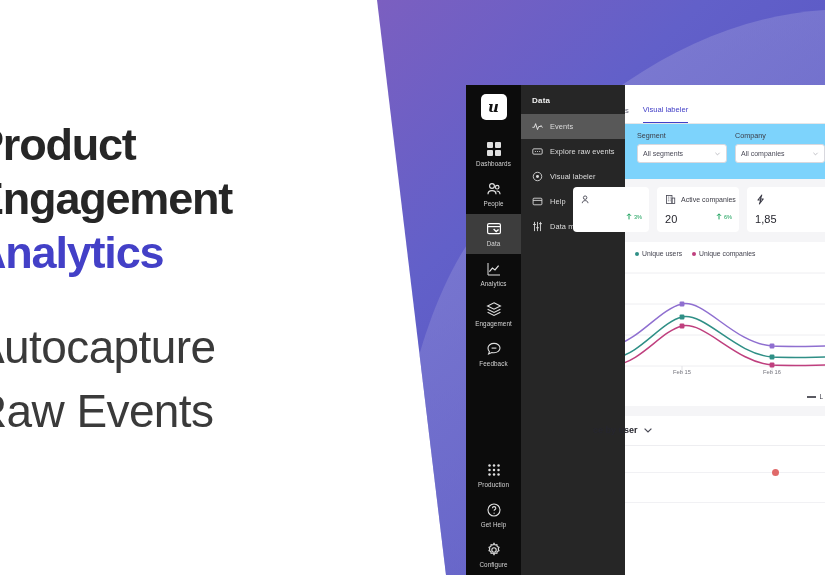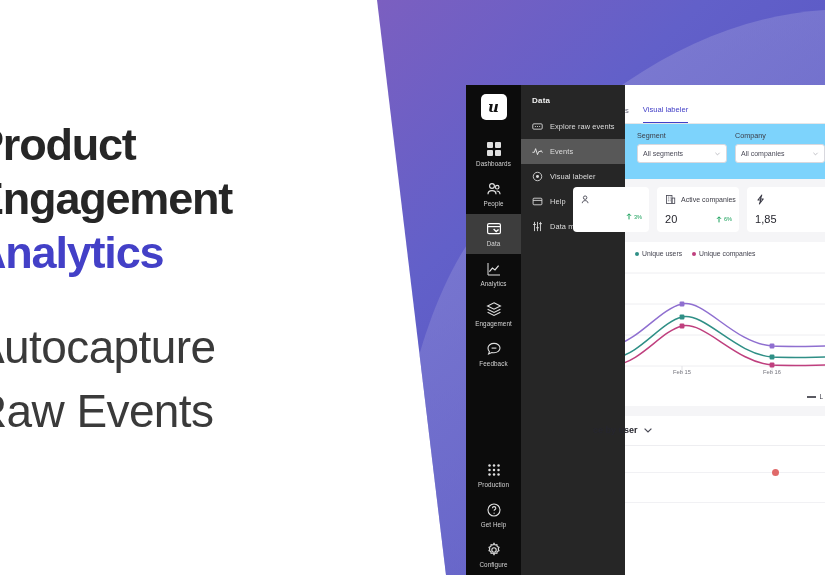--- a/index.html
+++ b/index.html
@@ -97,21 +97,21 @@
   .cards{
     display:flex;gap:8px;padding:8px 0 10px 0px;background:#f5f5f7;
   }
   .card{
     width:82px;min-width:82px;background:#fff;border-radius:4px;
     padding:7px 7px 7px 8px;box-sizing:border-box;
   }
   .card-head{display:flex;align-items:center;gap:5px;margin-bottom:8px;}
   .card-head .ci{width:11px;height:11px;flex:0 0 11px;}
   .card-title{font-size:7px;color:#3c3c46;white-space:nowrap;}
-  .card-foot{display:flex;align-items:center;justify-content:space-between;gap:36px;}
+  .card-foot{display:flex;align-items:flex-start;justify-content:space-between;gap:36px;}
   .card-val{font-size:11px;color:#26262e;letter-spacing:.1px;}
   .card-delta{font-size:5.6px;color:#18a05a;display:flex;align-items:center;gap:2px;}
 
   .chartcard{
     background:#fff;margin-left:0px;width:200px;padding-top:8px;box-sizing:border-box;
   }
   .legend{display:flex;gap:10px;padding:0 0 4px 10px;align-items:center;}
   .lg{display:flex;align-items:center;gap:3px;font-size:6.8px;color:#43434f;white-space:nowrap;}
   .dot{width:4px;height:4px;border-radius:50%;display:block;}
   .plot{position:relative;width:200px;height:130px;}
@@ -254,36 +254,36 @@
           <circle cx="8" cy="8" r="2.2"></circle>
           <path d="M8 1.4l1 1.6 1.9-.4.3 1.9 1.8.7-.8 1.8.8 1.8-1.8.7-.3 1.9-1.9-.4-1 1.6-1-1.6-1.9.4-.3-1.9-1.8-.7.8-1.8-.8-1.8 1.8-.7.3-1.9 1.9.4z"></path>
         </svg>
         <span class="rl">Configure</span>
       </div>
     </div>
 
     <div class="flyout">
       <div class="flyout-title">Data</div>
 
+      <div class="fi selected">
+        <svg class="fic" viewBox="0 0 14 14" fill="none" stroke="#f0f0f0" stroke-width="1.1" stroke-linecap="round">
+          <path d="M1 8h2l1.6-4.6L7 11l1.6-4h2.2"></path>
+            <path d="M11.4 5.6l1.6 2.4"></path>
+        </svg>
+        <span>Events</span>
+      </div>
+
       <div class="fi">
         <svg class="fic" viewBox="0 0 14 14" fill="none" stroke="#dedede" stroke-width="1.1">
           <rect x="1" y="3.6" width="12" height="6.8" rx="1.4"></rect>
           <circle cx="4.3" cy="7" r=".75" fill="#dedede" stroke="none"></circle>
           <circle cx="7" cy="7" r=".75" fill="#dedede" stroke="none"></circle>
           <circle cx="9.7" cy="7" r=".75" fill="#dedede" stroke="none"></circle>
         </svg>
         <span>Explore raw events</span>
-      </div>
-
-      <div class="fi selected">
-        <svg class="fic" viewBox="0 0 14 14" fill="none" stroke="#f0f0f0" stroke-width="1.1" stroke-linecap="round">
-          <path d="M1 8h2l1.6-4.6L7 11l1.6-4h2.2"></path>
-            <path d="M11.4 5.6l1.6 2.4"></path>
-        </svg>
-        <span>Events</span>
       </div>
 
       <div class="fi">
         <svg class="fic" viewBox="0 0 14 14" fill="none" stroke="#dedede" stroke-width="1.1">
           <circle cx="7" cy="7" r="5.4"></circle>
             <circle cx="7" cy="7" r="1.9" fill="#dedede" stroke="none"></circle>
         </svg>
         <span>Visual labeler</span>
       </div>
 

